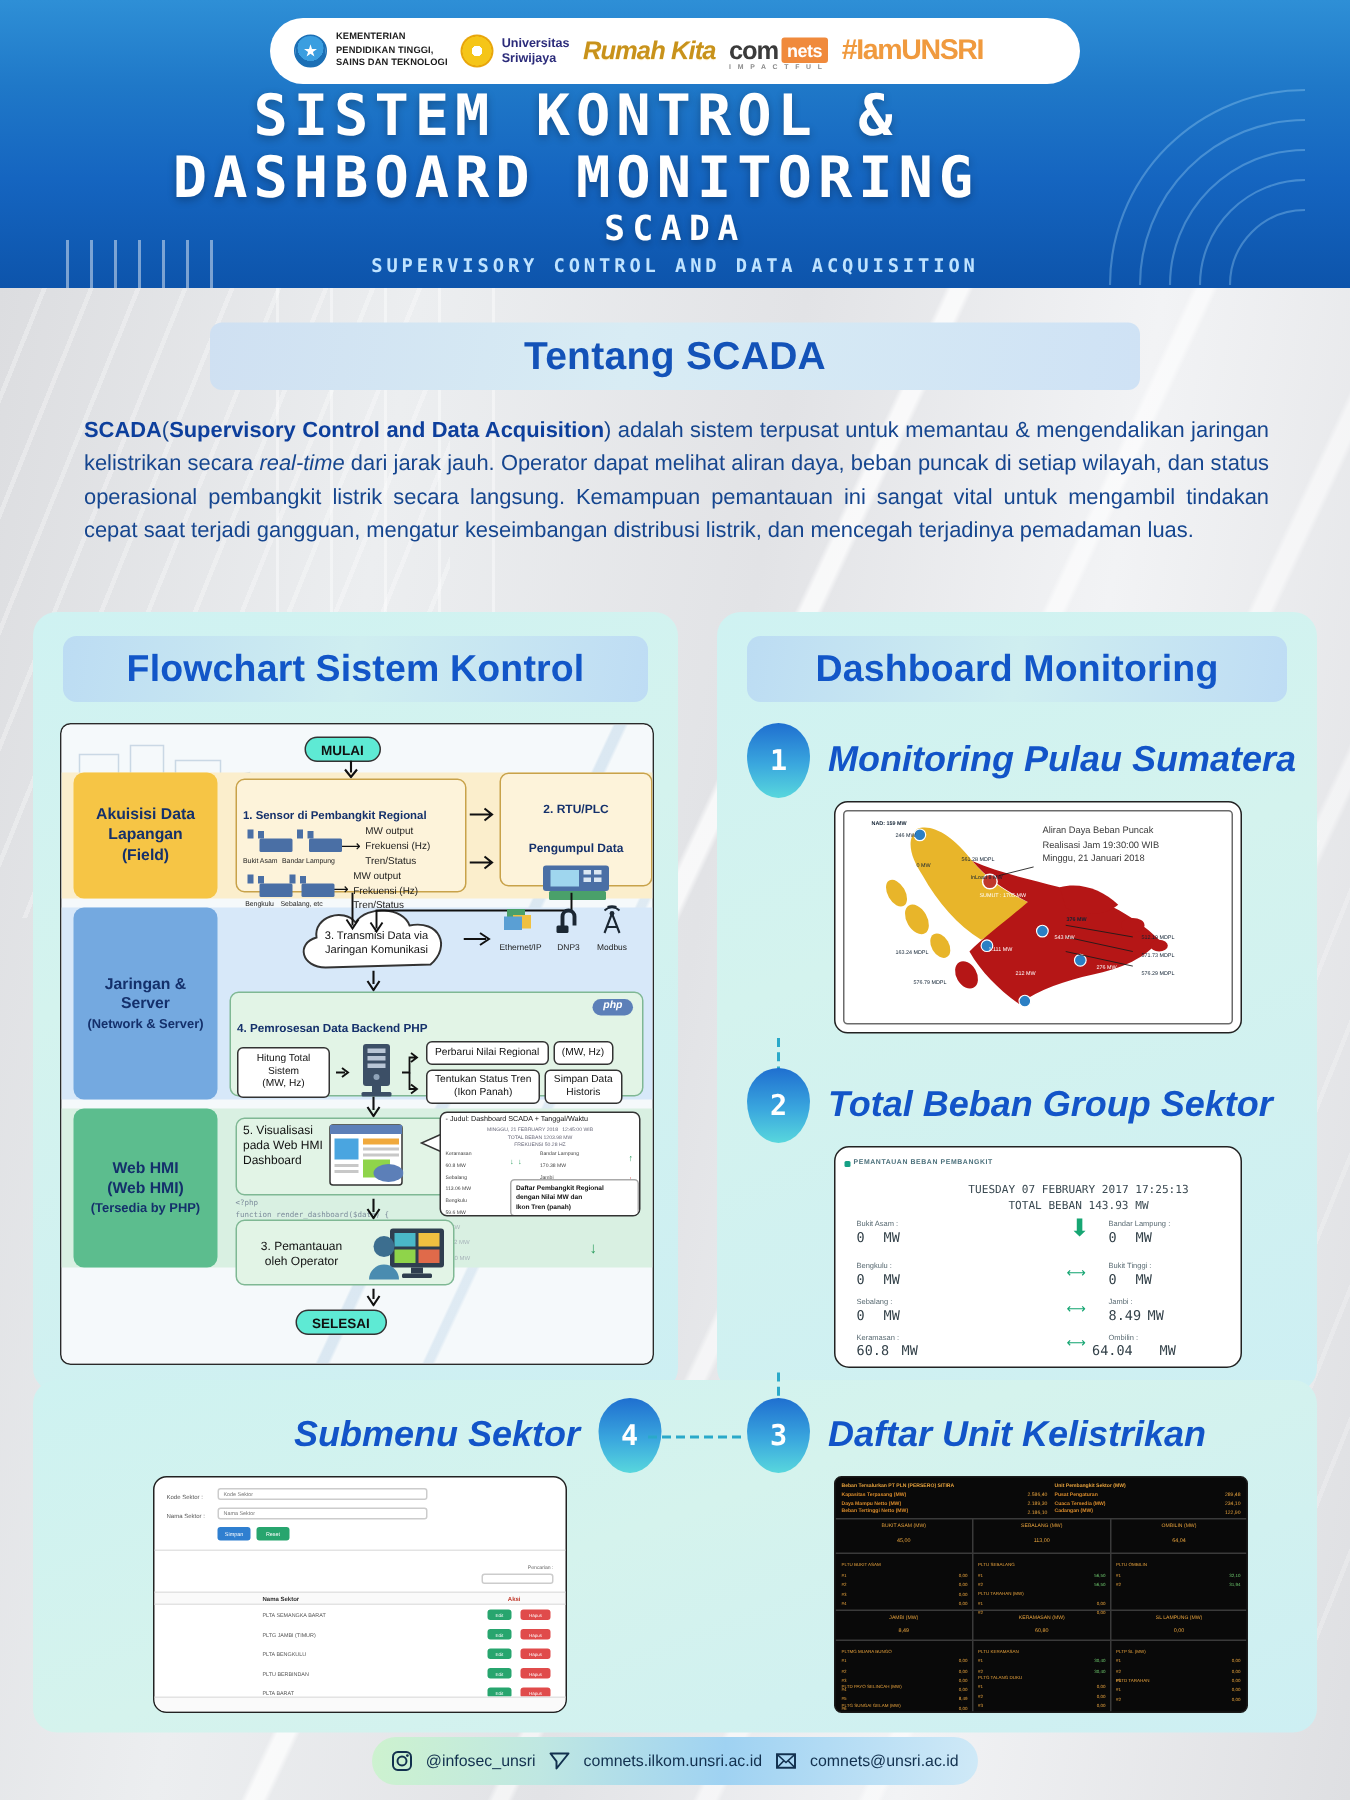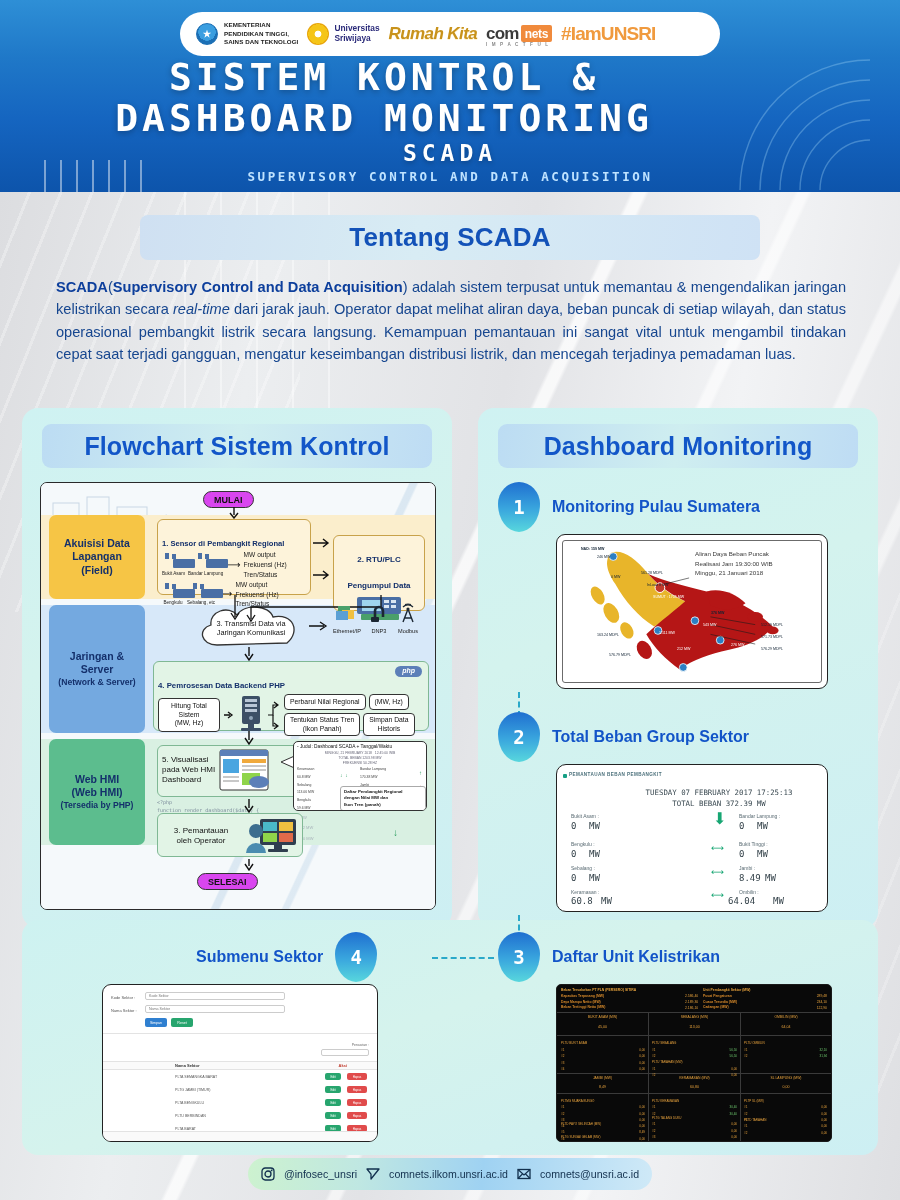--- a/index.html
+++ b/index.html
@@ -168,21 +168,21 @@
   .band1 { top:32px; height:84px; background:#fbeecc; }
   .band2 { top:122px; height:128px; background:#d7e8f9; }
   .band3 { top:256px; height:106px; background:#d9f0e2; }
 
   .node {
     position:absolute; background:#fff; border:1.3px solid #333; border-radius:6px;
     font-size:8.6px; color:#111; padding:3px 4px; line-height:1.25;
   }
   .node.t { text-align:center; }
   .pill {
-    position:absolute; background:#d946ef; border:1.4px solid #333; border-radius:11px;
+    position:absolute; background:#5eead4; border:1.4px solid #333; border-radius:11px;
     font-size:9px; font-weight:700; color:#111; padding:2.5px 10px;
   }
   .bx-amber { background:#fdf3da; border:1.2px solid #c8a24a; }
   .bx-green { background:#e2f4e6; border:1.2px solid #7fb894; }
   .txt-hd { font-size:9px; font-weight:700; color:#14306b;margin-top:16px; }
   .mini { font-size:6.6px; color:#1b1b1b; line-height:1.45; }
   .plant { width:22px; height:16px; position:relative; display:inline-block; }
   .plant i {
     position:absolute; bottom:0; width:100%; height:9px; background:#4a6fa5;
     border-radius:1px;
@@ -194,21 +194,21 @@
   
   .step {
     position:absolute; display:flex; align-items:center; gap:12px;
   }
   .badge {
     width:42px; height:50px; border-radius:50% 50% 50% 50%/ 44% 44% 56% 56%;
     background:linear-gradient(180deg,#1f6fd0 0%, #3aa7de 55%, #58d7dd 100%);
     color:#fff; font-size:19px; font-weight:700; font-family:"DejaVu Sans Mono", monospace;
     display:flex; align-items:center; justify-content:center; flex:none;
   }
-  .step-label { color:#1254c8; font-size:16px; font-weight:700; }
+  .step-label { color:#1254c8; font-size:24px; font-weight:700;font-style:italic; }
 
   .shot { position:absolute; background:#fff; border:1.6px solid #222; border-radius:9px; overflow:hidden; }
 
   
   .map-wrap { left:556px; top:534px; width:272px; height:155px; background:#fff; }
   .map-inner { position:absolute; inset:5px; border:1px solid #6b6b6b; border-radius:3px; background:#fff; overflow:hidden; }
   .map-note { position:absolute; right:6px; top:8px; width:120px; font-size:6.2px; color:#3a3a3a; line-height:1.55; text-align:left; }
 
   
   .beban { left:556px; top:764px; width:272px; height:148px; background:#fff; border-radius:10px; }
@@ -369,21 +369,21 @@
       </div>
     </div>
 
     <svg style="position:absolute;left:272px;top:46px;width:20px;height:66px" viewBox="0 0 20 66">
       <g stroke="#111" stroke-width="1.4" fill="none">
         <path d="M0,14 H14 M10,10 L15,14 L10,18"></path>
         <path d="M0,46 H14 M10,42 L15,46 L10,50"></path>
       </g>
     </svg>
 
-    <div class="node bx-amber t" style="left:292px; top:52px; width:92px; height:76px;">
+    <div class="node bx-amber t" style="left:292px; top:32px; width:102px; height:76px;">
       <div class="txt-hd" style="font-size:8px">2. RTU/PLC</div>
       <div class="txt-hd" style="font-size:8px">Pengumpul Data</div>
       <svg style="width:52px;height:30px;margin-top:3px" viewBox="0 0 52 30">
         <rect x="4" y="3" width="44" height="17" rx="2" fill="#4a6fa5"></rect>
         <rect x="9" y="6" width="19" height="11" fill="#9fd6ee"></rect>
         <g fill="#d9e6f2">
             <rect x="31" y="6" width="5" height="3"></rect>
             <rect x="38" y="6" width="5" height="3"></rect>
             <rect x="31" y="11" width="5" height="3"></rect>
             <rect x="38" y="11" width="5" height="3"></rect>
@@ -489,21 +489,21 @@
           </div>
         </div>
       </div>
     </div>
 
     <svg style="position:absolute;left:202px;top:248px;width:12px;height:14px" viewBox="0 0 12 14">
         <path d="M6,0 V9 M2,7 L6,13 L10,7" stroke="#111" stroke-width="1.4" fill="none"></path>
       </svg>
 
     <div class="node bx-green" style="left:116px; top:262px; width:146px; height:52px;">
-      <div style="display:flex;align-items:center;gap:4px">
+      <div style="display:flex;align-items:flex-start;gap:4px">
         <div style="font-size:8px;color:#111;line-height:1.25">
           <div>5. Visualisasi</div>
           <div>pada Web HMI</div>
           <div>Dashboard</div>
         </div>
         <svg width="50" height="42" viewBox="0 0 50 42">
           <rect x="1" y="1" width="48" height="40" rx="2" fill="#fff" stroke="#333"></rect>
           <rect x="1" y="1" width="48" height="6" fill="#5c7fb8"></rect>
           <rect x="4" y="10" width="16" height="14" fill="#4aa5e0"></rect>
           <rect x="23" y="10" width="24" height="4" fill="#f0a93c"></rect>
@@ -645,21 +645,21 @@
     <div class="badge">2</div>
     <div class="step-label">Total Beban Group Sektor</div>
   </div>
 
   <div class="shot beban">
     <div class="beban-dot" style="left:6px;top:9px"></div>
     <div class="beban-hd" style="left:12px;top:7px">PEMANTAUAN BEBAN PEMBANGKIT</div>
     <div style="position:absolute;left:0;right:0;top:1px;height:0"></div>
     <div class="beban-date">
       <div>TUESDAY 07 FEBRUARY 2017 17:25:13</div>
-      <div>TOTAL BEBAN 372.39 MW</div>
+      <div>TOTAL BEBAN 143.93 MW</div>
     </div>
 
     <div class="kv" style="left:14px;top:48px">Bukit Asam :</div>
     <div class="kvv" style="left:14px;top:56px">0</div>
     <div class="kvv" style="left:32px;top:56px">MW</div>
     <div style="position:absolute;left:156px;top:44px;font-size:16px;color:#17a673">⬇</div>
     <div class="kv" style="left:182px;top:48px">Bandar Lampung :</div>
     <div class="kvv" style="left:182px;top:56px">0</div>
     <div class="kvv" style="left:200px;top:56px">MW</div>
 

